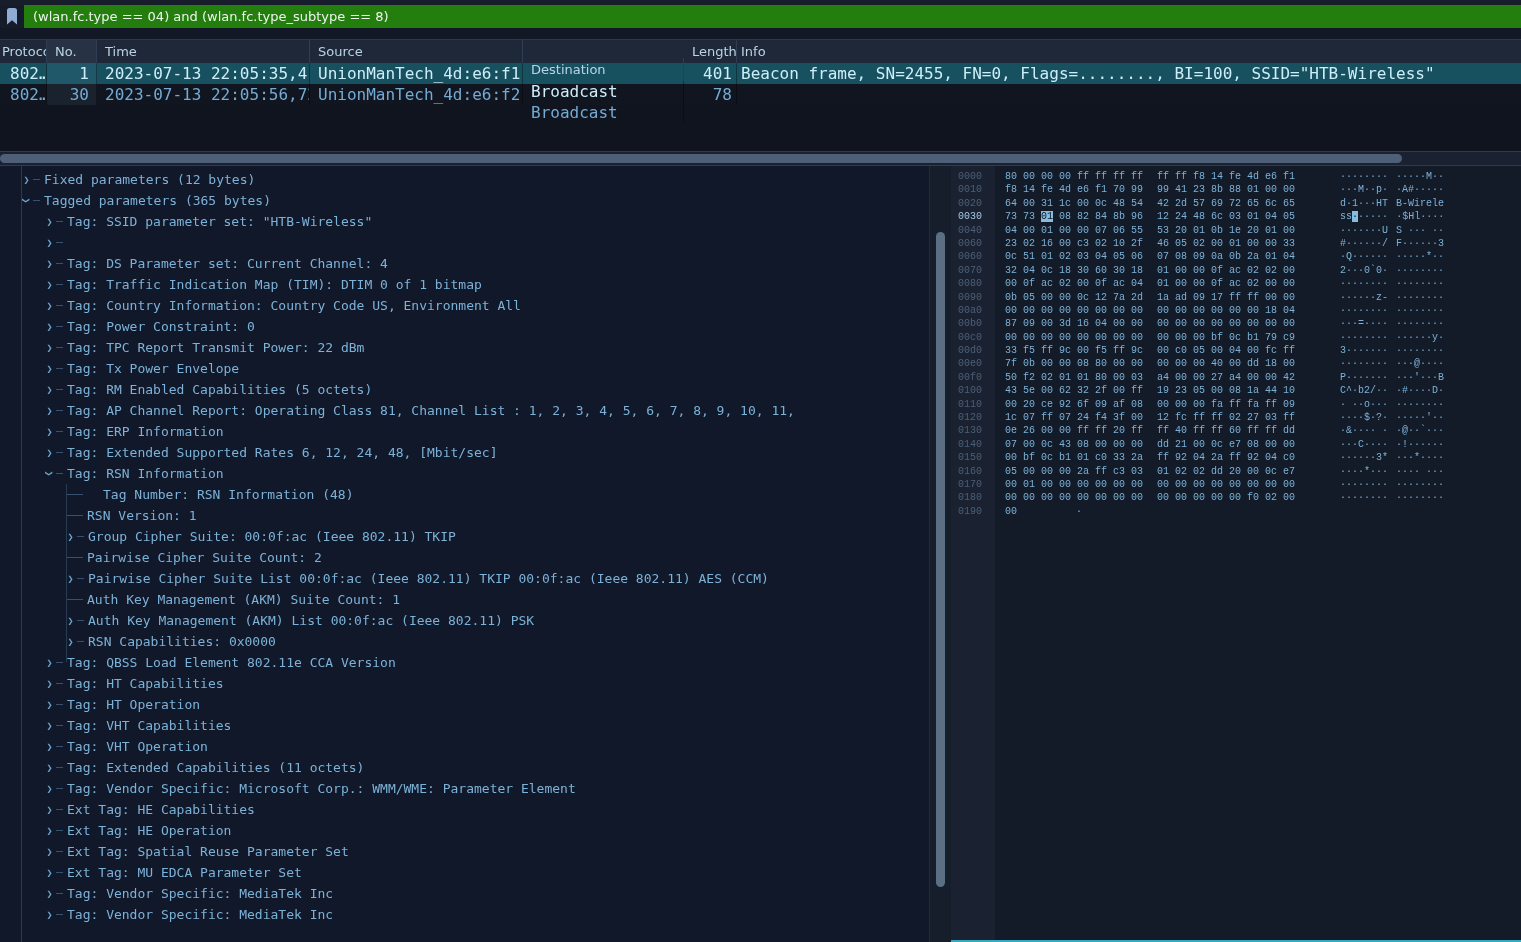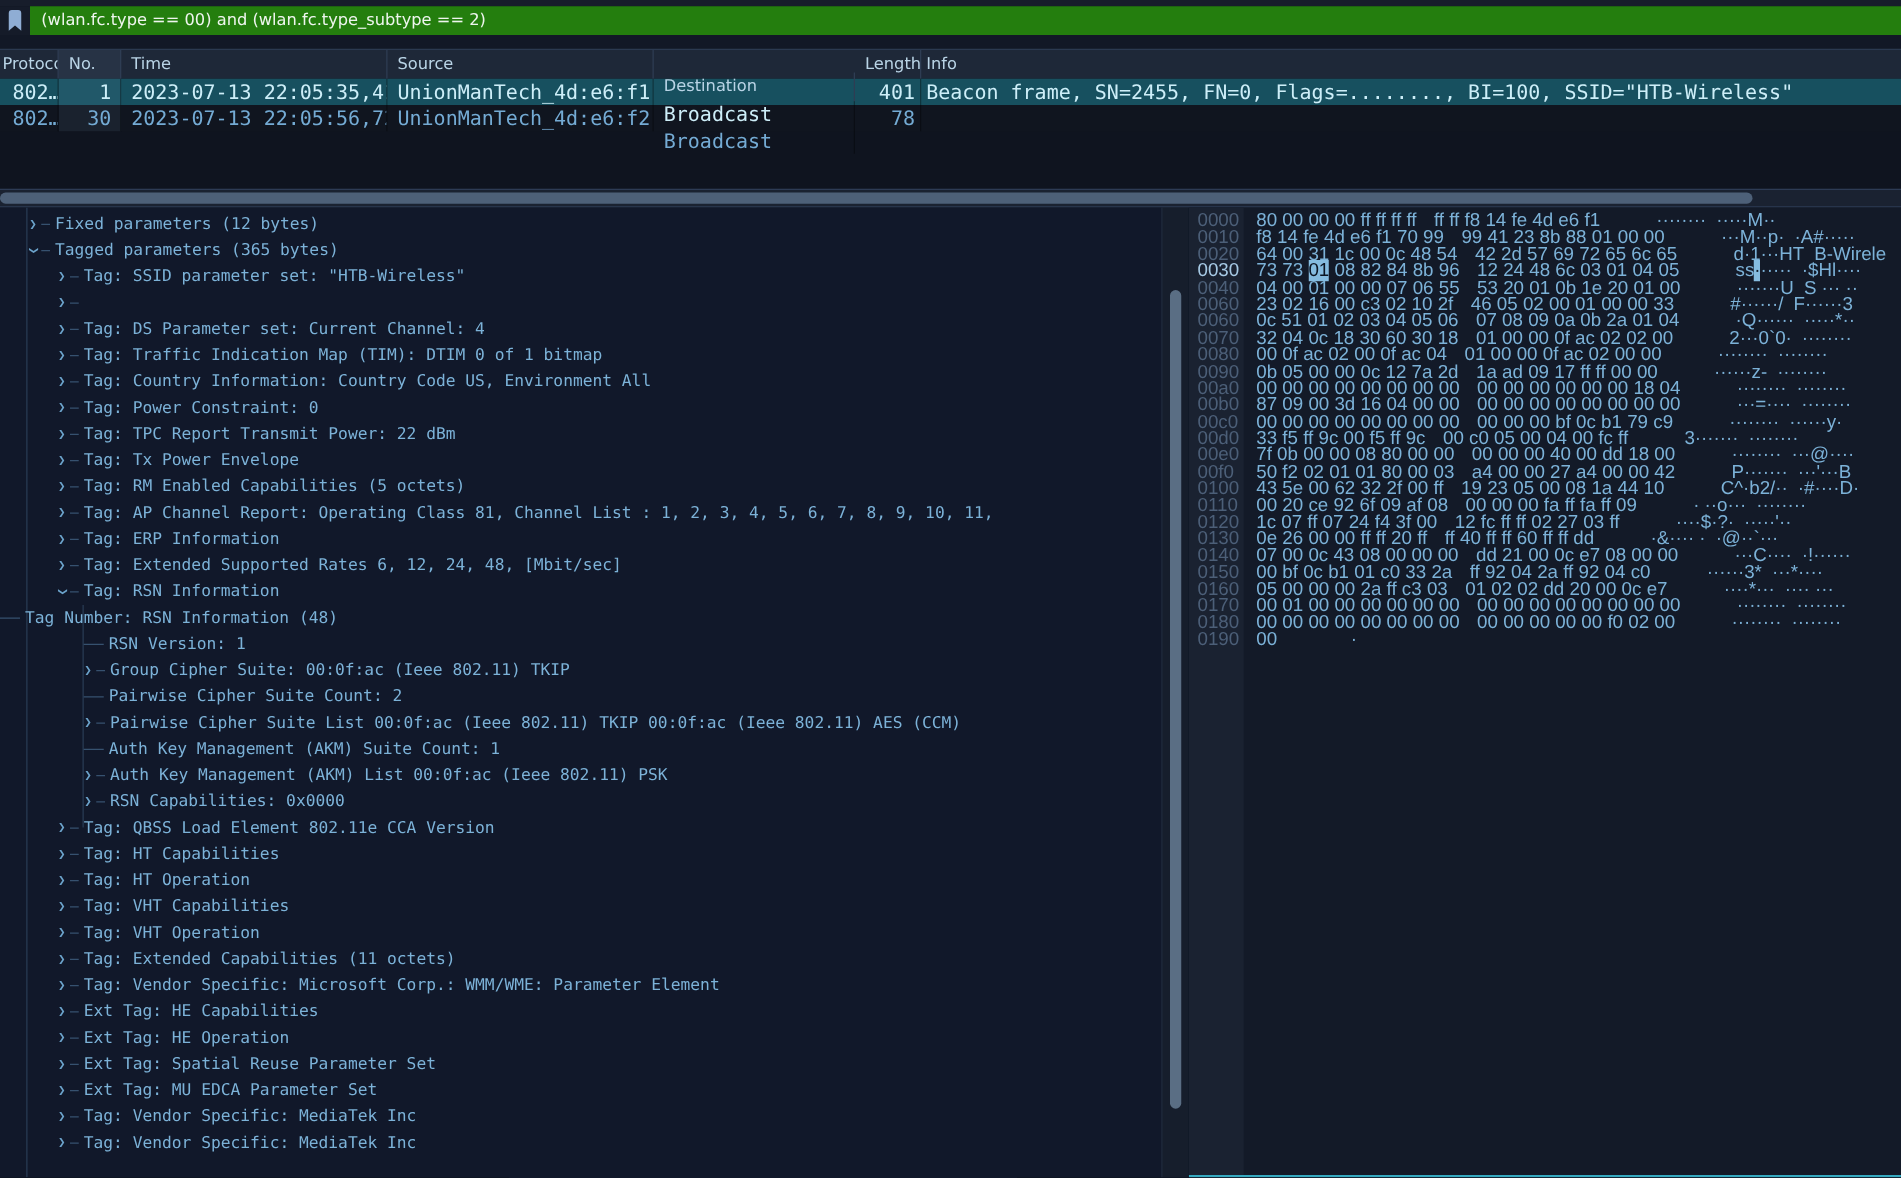--- a/index.html
+++ b/index.html
@@ -58,22 +58,22 @@
   .guide { position:absolute; width:1px; background:rgba(100,150,195,0.28); }
   .g1 { left:21px; top:0; bottom:0; }
   .g2 { left:66px; top:318px; height:178px; }
 
   .vscroll { width:22px; background:#161e2c; border-left:1px solid #1f2a3c; position:relative; }
   .vscroll .thumb { position:absolute; left:6px; width:9px; top:66px; height:655px;
                     background:#5a6e84; border-radius:5px; }
 
   .hexpane { flex:1; position:relative; background:#131a28; overflow:hidden; }
   .hex-gutter { position:absolute; left:0; top:0; bottom:0; width:44px; background:#1a2231; }
-  .hexrows { position:relative; padding-top:4px; font-family:Liberation Sans, sans-serif;
-             font-size:15px; }
+  .hexrows { position:relative; padding-top:4px; font-family:Liberation Mono, monospace;
+             font-size:10px; }
   .hxrow { height:13.4px; line-height:13.4px; display:flex; white-space:pre; color:#7cb2d8; }
   .hx-off { width:34px; margin-left:7px; color:#4c5f78; flex:none; }
   .hx-off.hl { color:#a6c9e4; }
   .hx-g1 { margin-left:13px; flex:none; }
   .hx-g2 { margin-left:14px; flex:none; }
   .hx-a1 { margin-left:45px; flex:none; }
   .hx-a2 { margin-left:8px; flex:none; }
   .selbyte { background:#85bce0; color:#0c1624; }
   .focusline { position:absolute; left:0; right:0; bottom:0; height:2px; background:#35a9c0; }
 </style>
@@ -83,21 +83,21 @@
 <div class="app">
 
   <div class="topstrip"></div>
 
   <div class="filterbar">
     <div class="bookmark-box">
       <svg width="12" height="17" viewBox="0 0 12 17">
         <path d="M1 2.5 A2.5 2.5 0 0 1 3.5 0 h5 A2.5 2.5 0 0 1 11 2.5 v14 l-5 -4.2 -5 4.2 z" fill="#8fadd4"></path>
       </svg>
     </div>
-    <div class="filter-input">(wlan.fc.type == 00) and (wlan.fc.type_subtype == 2)</div>
+    <div class="filter-input">(wlan.fc.type == 04) and (wlan.fc.type_subtype == 8)</div>
   </div>
 
   <div class="gap"></div>
 
   <div class="plist">
     <div class="pl-header">
       <div class="cell c-proto">Protocol</div>
       <div class="cell c-no c-no-hl">No.</div>
       <div class="cell c-time">Time</div>
       <div class="cell c-src">Source</div>
@@ -146,21 +146,21 @@
           <div class="trow" style="padding-left: 43px;"><span class="chev">❯</span><span class="dash" style="width: 7px;"></span><span>Tag: Traffic Indication Map (TIM): DTIM 0 of 1 bitmap</span></div>
           <div class="trow" style="padding-left: 43px;"><span class="chev">❯</span><span class="dash" style="width: 7px;"></span><span>Tag: Country Information: Country Code US, Environment All</span></div>
           <div class="trow" style="padding-left: 43px;"><span class="chev">❯</span><span class="dash" style="width: 7px;"></span><span>Tag: Power Constraint: 0</span></div>
           <div class="trow" style="padding-left: 43px;"><span class="chev">❯</span><span class="dash" style="width: 7px;"></span><span>Tag: TPC Report Transmit Power: 22 dBm</span></div>
           <div class="trow" style="padding-left: 43px;"><span class="chev">❯</span><span class="dash" style="width: 7px;"></span><span>Tag: Tx Power Envelope</span></div>
           <div class="trow" style="padding-left: 43px;"><span class="chev">❯</span><span class="dash" style="width: 7px;"></span><span>Tag: RM Enabled Capabilities (5 octets)</span></div>
           <div class="trow" style="padding-left: 43px;"><span class="chev">❯</span><span class="dash" style="width: 7px;"></span><span>Tag: AP Channel Report: Operating Class 81, Channel List : 1, 2, 3, 4, 5, 6, 7, 8, 9, 10, 11,</span></div>
           <div class="trow" style="padding-left: 43px;"><span class="chev">❯</span><span class="dash" style="width: 7px;"></span><span>Tag: ERP Information</span></div>
           <div class="trow" style="padding-left: 43px;"><span class="chev">❯</span><span class="dash" style="width: 7px;"></span><span>Tag: Extended Supported Rates 6, 12, 24, 48, [Mbit/sec]</span></div>
           <div class="trow" style="padding-left: 43px;"><span class="chev open">❯</span><span class="dash" style="width: 7px;"></span><span>Tag: RSN Information</span></div>
-          <div class="trow" style=""><span class="dash" style="width: 16px;"></span><span>Tag Number: RSN Information (48)</span></div>
+          <div class="trow" style="padding-left: 67px; gap: 16px;"><span class="dash" style="width: 16px;"></span><span>Tag Number: RSN Information (48)</span></div>
           <div class="trow" style="padding-left: 67px;"><span class="dash" style="width: 16px;"></span><span>RSN Version: 1</span></div>
           <div class="trow" style="padding-left: 64px;"><span class="chev">❯</span><span class="dash" style="width: 7px;"></span><span>Group Cipher Suite: 00:0f:ac (Ieee 802.11) TKIP</span></div>
           <div class="trow" style="padding-left: 67px;"><span class="dash" style="width: 16px;"></span><span>Pairwise Cipher Suite Count: 2</span></div>
           <div class="trow" style="padding-left: 64px;"><span class="chev">❯</span><span class="dash" style="width: 7px;"></span><span>Pairwise Cipher Suite List 00:0f:ac (Ieee 802.11) TKIP 00:0f:ac (Ieee 802.11) AES (CCM)</span></div>
           <div class="trow" style="padding-left: 67px;"><span class="dash" style="width: 16px;"></span><span>Auth Key Management (AKM) Suite Count: 1</span></div>
           <div class="trow" style="padding-left: 64px;"><span class="chev">❯</span><span class="dash" style="width: 7px;"></span><span>Auth Key Management (AKM) List 00:0f:ac (Ieee 802.11) PSK</span></div>
           <div class="trow" style="padding-left: 64px;"><span class="chev">❯</span><span class="dash" style="width: 7px;"></span><span>RSN Capabilities: 0x0000</span></div>
           <div class="trow" style="padding-left: 43px;"><span class="chev">❯</span><span class="dash" style="width: 7px;"></span><span>Tag: QBSS Load Element 802.11e CCA Version</span></div>
           <div class="trow" style="padding-left: 43px;"><span class="chev">❯</span><span class="dash" style="width: 7px;"></span><span>Tag: HT Capabilities</span></div>
           <div class="trow" style="padding-left: 43px;"><span class="chev">❯</span><span class="dash" style="width: 7px;"></span><span>Tag: HT Operation</span></div>

